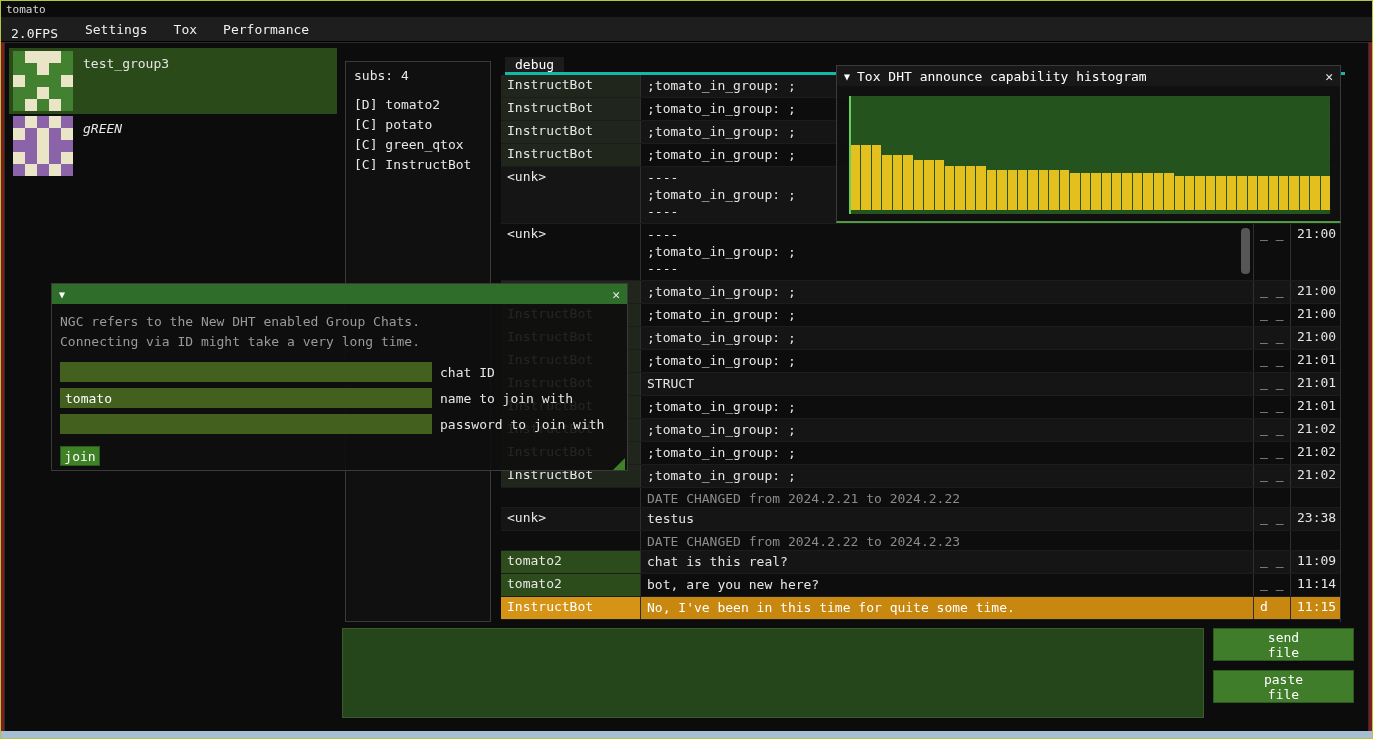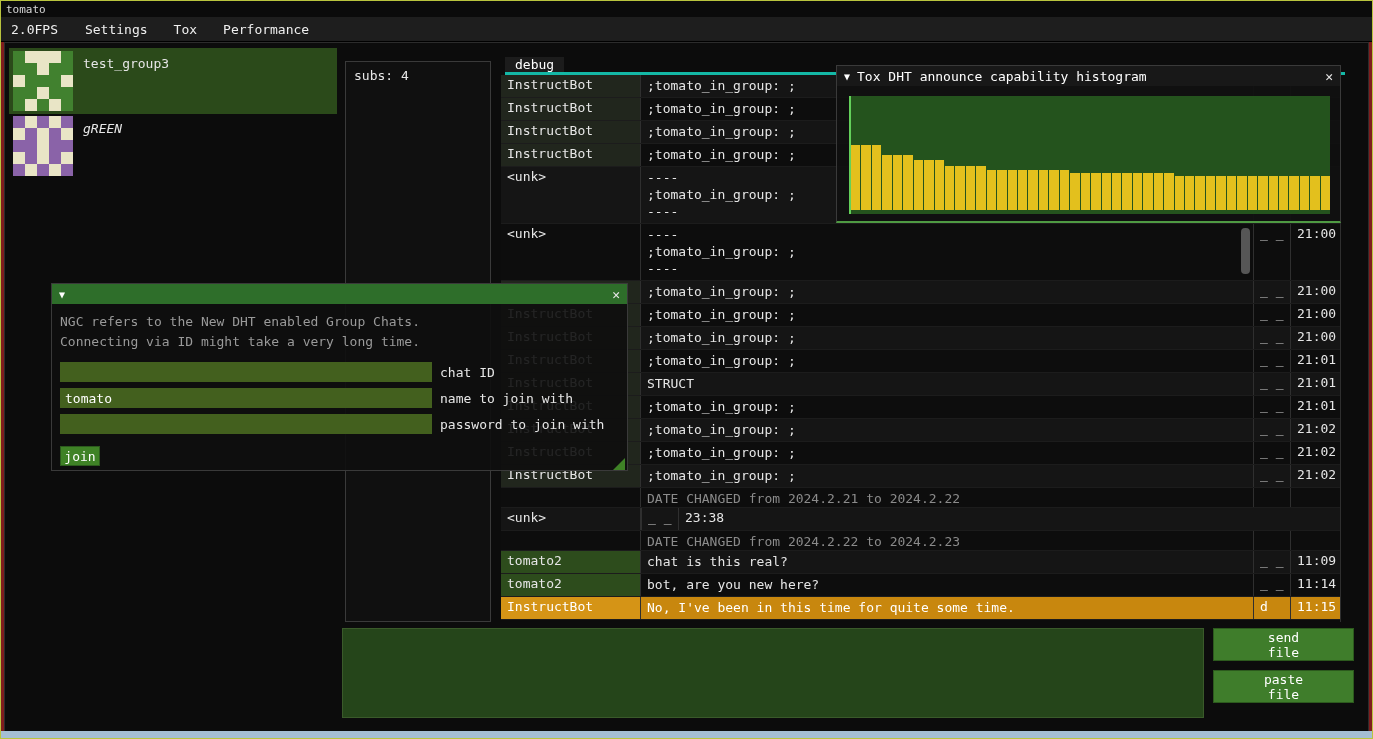--- a/index.html
+++ b/index.html
@@ -2,21 +2,21 @@
 <html><head>
 <meta charset="utf-8">
 <style>
   * { margin:0; padding:0; box-sizing:border-box; }
   html,body { background:#000; }
   body { font-family:"DejaVu Sans Mono","Liberation Mono",monospace; font-size:13px; color:#e6e6e6; }
   .app { position:relative; width:1373px; height:739px; background:#7f1d1d; border:1px solid #b9c43e; overflow:hidden; }
 
   
   .os-titlebar { position:absolute; left:0; top:0; width:100%; height:16px; background:#0b0b0b; display:flex; align-items:center; padding:0 5px; font-size:11px; color:#d8d8d8; }
-  .menubar { position:absolute; left:0; top:16px; width:100%; height:25px; background:#1e1e1e; display:flex; align-items:center; border-bottom:1px solid #000; }
+  .menubar { position:absolute; left:0; top:16px; width:100%; height:25px; background:#1e1e1e; display:flex; align-items:flex-end; border-bottom:1px solid #000; }
   .menubar .fps { padding:0 14px 0 10px; color:#efefef; }
   .menu-items { display:flex; height:100%; }
   .menu-item { padding:0 13px; display:flex; align-items:center; color:#efefef; cursor:default; }
 
   
   .main-window { position:absolute; left:3px; top:41px; width:1365px; height:690px; background:#0c0c0c; border:1px solid #2c2c2c; }
 
   
   .group-row { position:absolute; left:8px; width:328px; display:flex; align-items:flex-start; padding:3px 4px; }
   .group-row.selected { background:#2b4a1a; }
@@ -160,20 +160,26 @@
           <div style="background: rgb(138, 99, 168);"></div>
           <div style="background: rgb(233, 229, 198);"></div>
           <div style="background: rgb(138, 99, 168);"></div>
         </div>
         <div class="group-label">gREEN</div>
       </div>
     </div>
 
   <div class="subs-panel">
     <div class="subs-header">subs: 4</div>
+    <div id="subs-list">
+        <div class="subs-item">[D] tomato2</div>
+        <div class="subs-item">[C] potato</div>
+        <div class="subs-item">[C] green_qtox</div>
+        <div class="subs-item">[C] InstructBot</div>
+      </div>
   </div>
 
   <div class="tabbar">
     <span class="tab">debug</span>
   </div>
 
   <div class="chat-table" id="chat-table">
       <div class="chat-row even">
         <div class="cell name instructbot">InstructBot</div>
         <div class="cell msg">
@@ -301,20 +307,23 @@
       <div class="chat-row odd system">
         <div class="cell name"></div>
         <div class="cell msg">
           <span class="line">DATE CHANGED from 2024.2.21 to 2024.2.22</span>
         </div>
         <div class="cell flags"></div>
         <div class="cell time"></div>
       </div>
       <div class="chat-row even">
         <div class="cell name unk">&lt;unk&gt;</div>
+        <div class="cell msg">
+          <span class="line">testus</span>
+        </div>
         <div class="cell flags">_ _</div>
         <div class="cell time">23:38</div>
       </div>
       <div class="chat-row odd system">
         <div class="cell name"></div>
         <div class="cell msg">
           <span class="line">DATE CHANGED from 2024.2.22 to 2024.2.23</span>
         </div>
         <div class="cell flags"></div>
         <div class="cell time"></div>

